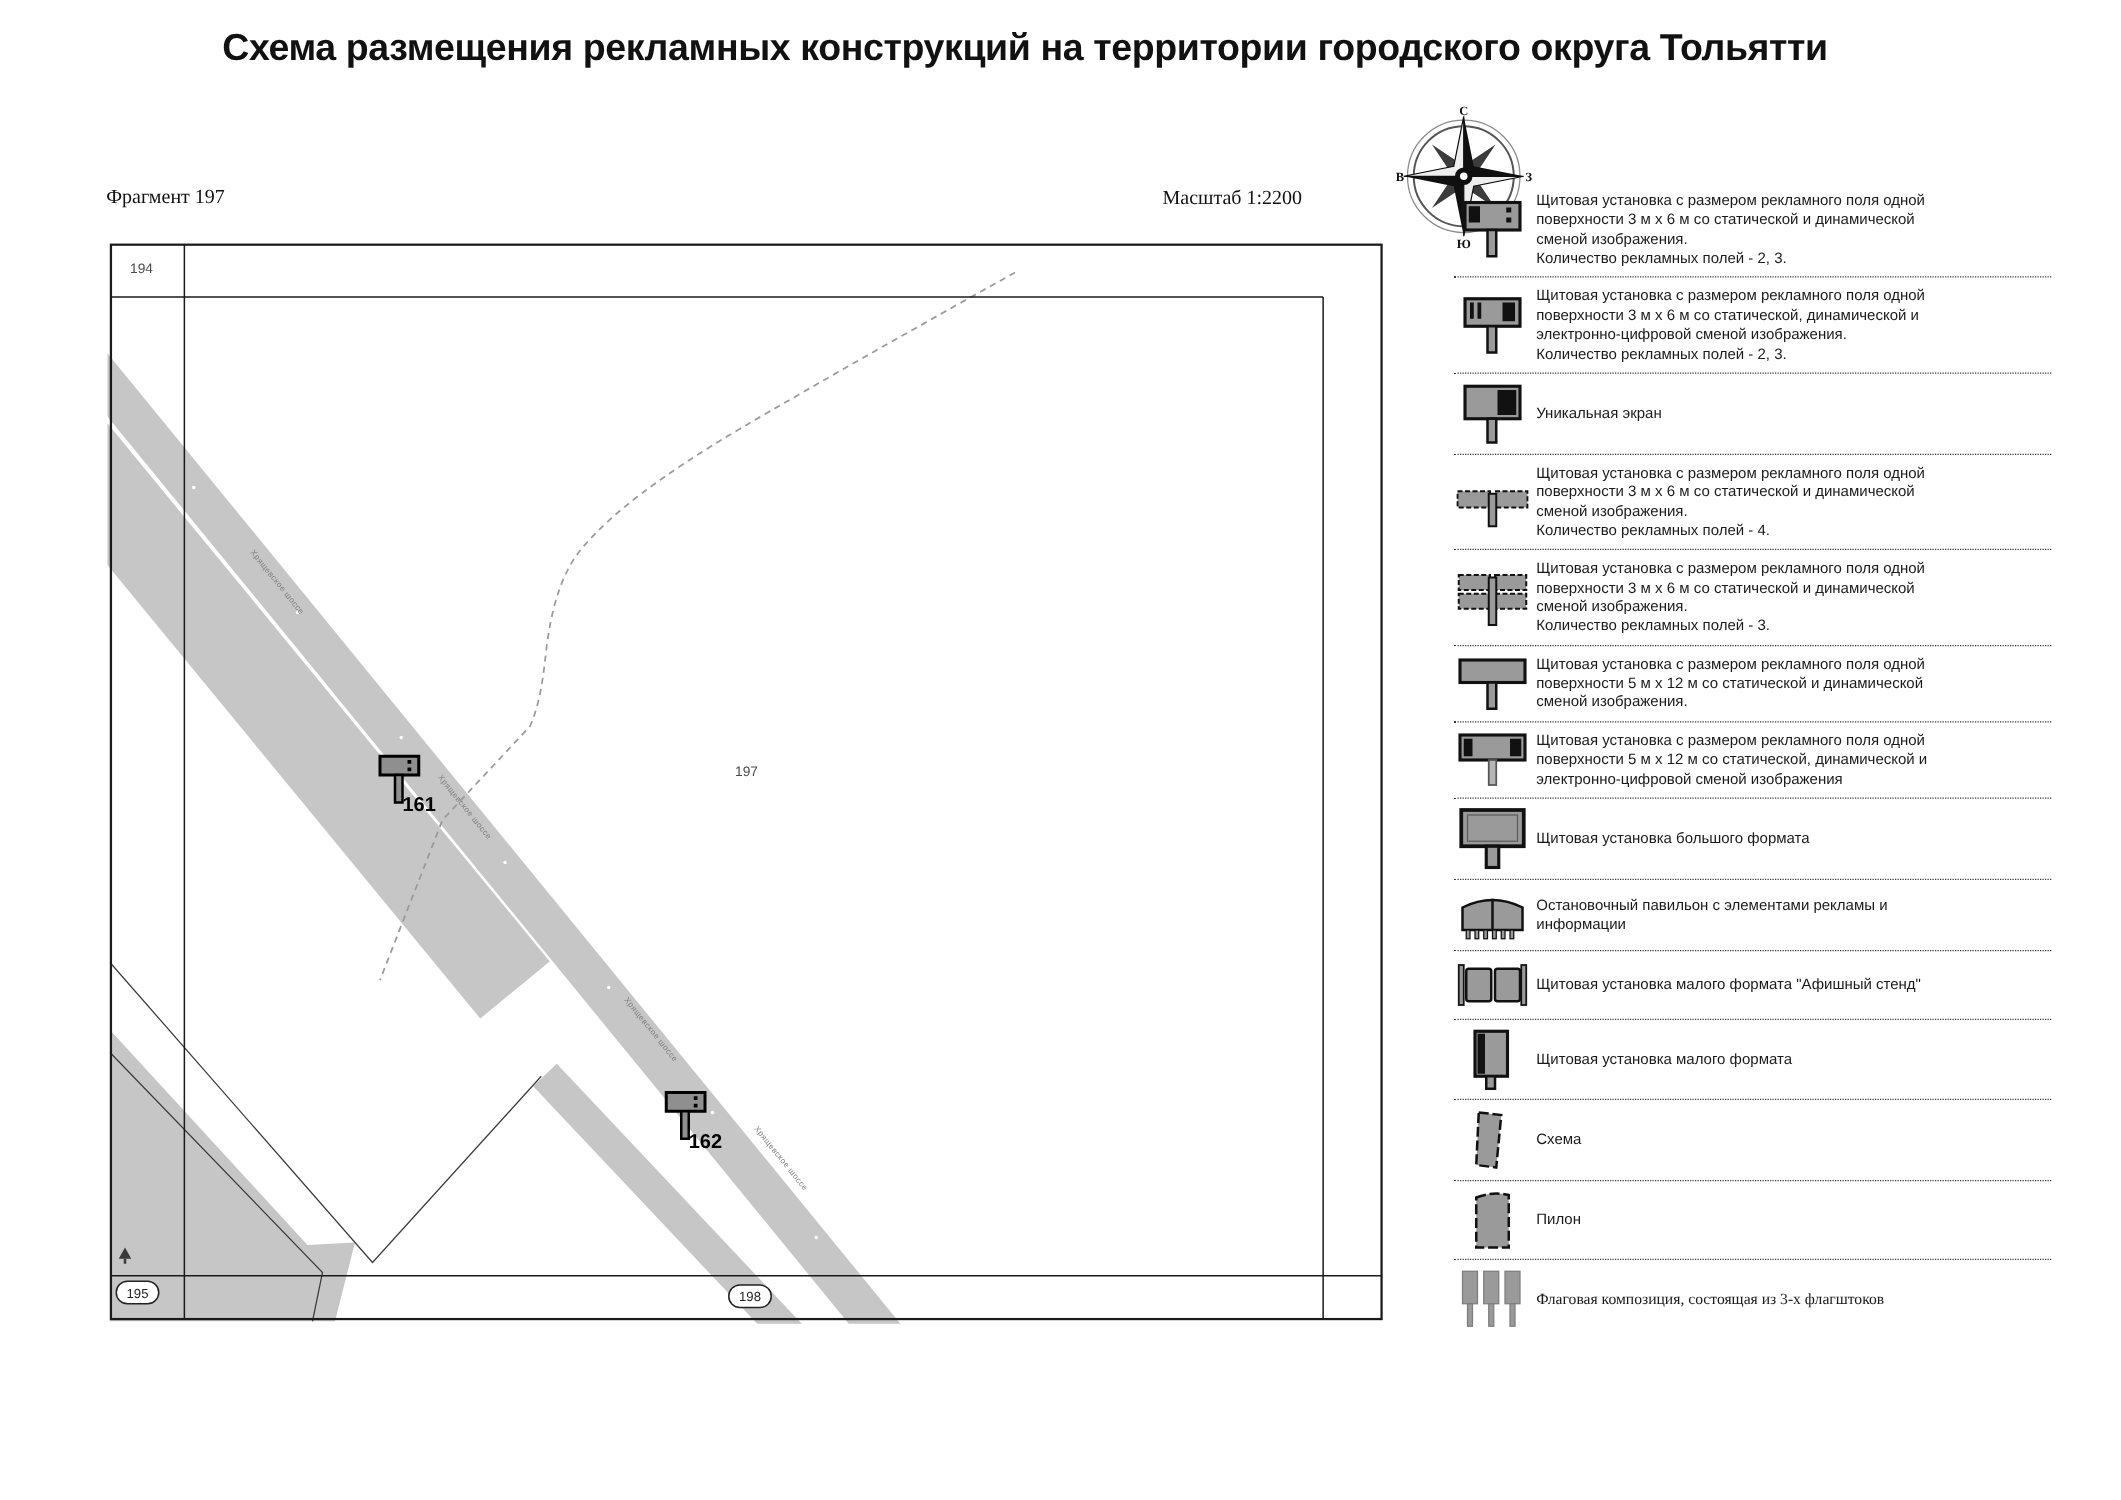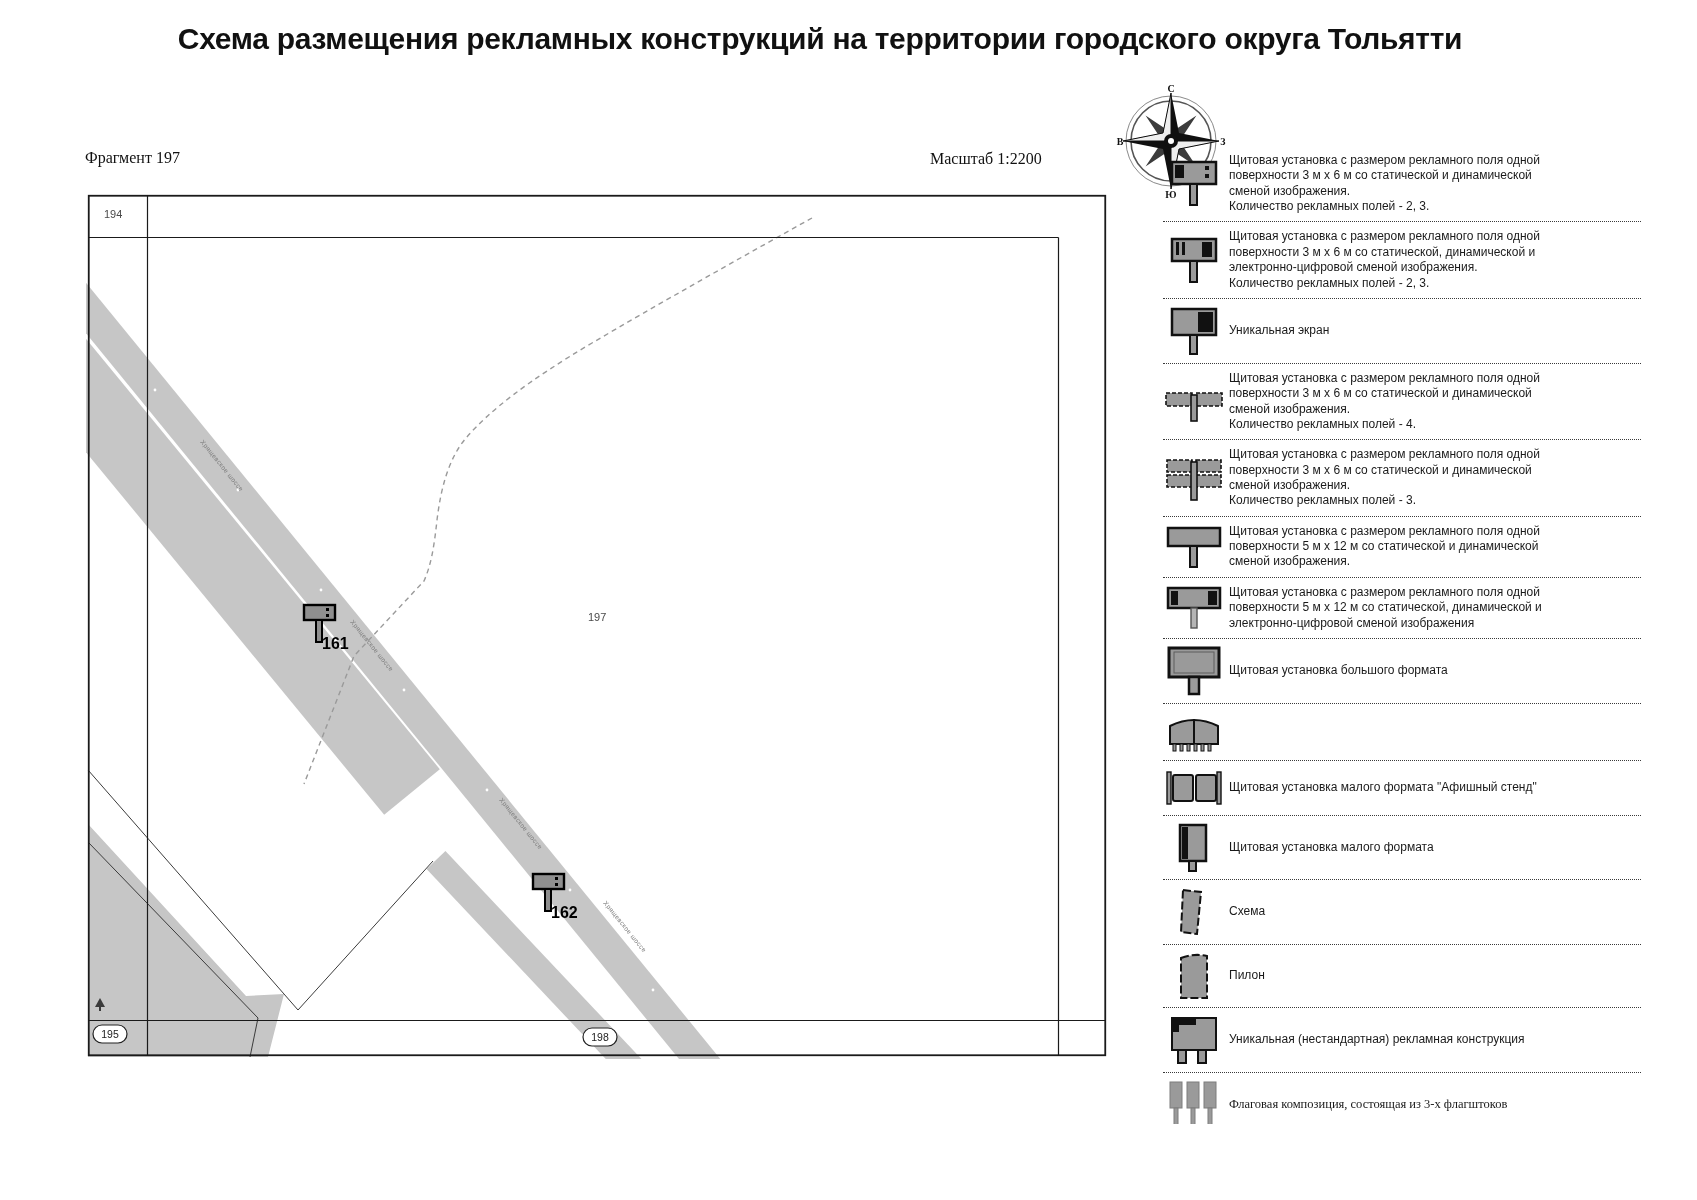--- a/index.html
+++ b/index.html
@@ -251,20 +251,23 @@
         <g class="licon-gray" stroke-width="1">
           <rect x="8" y="33" width="3" height="7"></rect>
               <rect x="15" y="33" width="3" height="7"></rect>
           <rect x="22" y="33" width="3" height="7"></rect>
               <rect x="29" y="33" width="3" height="7"></rect>
           <rect x="36" y="33" width="3" height="7"></rect>
               <rect x="43" y="33" width="3" height="7"></rect>
         </g>
       </svg>
         </div>
+      <div class="legend-text">
+        <div>Остановочный павильон с элементами рекламы и информации</div>
+      </div>
     </div>
 
     <div class="legend-item">
       <div class="legend-icon">
           <svg width="58" height="40" viewBox="0 0 58 40">
         <rect x="2" y="4" width="4" height="32" class="licon-gray" stroke-width="1.4"></rect>
         <rect x="52" y="4" width="4" height="32" class="licon-gray" stroke-width="1.4"></rect>
         <rect x="8" y="7" width="20" height="26" rx="2" class="licon-gray" stroke-width="2"></rect>
         <rect x="31" y="7" width="20" height="26" rx="2" class="licon-gray" stroke-width="2"></rect>
       </svg>
@@ -302,33 +305,20 @@
       <div class="legend-icon">
           <svg width="58" height="48" viewBox="0 0 58 48">
         <path d="M16 6 Q29 1 42 4 L42 46 L16 46 Z" class="licon-gray" stroke-width="2" stroke-dasharray="8 3"></path>
       </svg>
         </div>
       <div class="legend-text">
         <div>Пилон</div>
       </div>
     </div>
 
-    <div class="legend-item">
-      <div class="legend-icon">
-          <svg width="58" height="50" viewBox="0 0 58 50">
-        <rect x="7" y="3" width="44" height="32" class="licon-gray" stroke-width="2"></rect>
-        <path d="M7 3 L31 3 L31 10 L14 10 L14 17 L7 17 Z" fill="#111"></path>
-        <rect x="13" y="35" width="8" height="13" class="licon-gray" stroke-width="2"></rect>
-        <rect x="33" y="35" width="8" height="13" class="licon-gray" stroke-width="2"></rect>
-      </svg>
-        </div>
-      <div class="legend-text">
-        <div>Уникальная (нестандартная) рекламная конструкция</div>
-      </div>
-    </div>
 
     <div class="legend-item" style="border-bottom:none;">
       <div class="legend-icon">
           <svg width="58" height="48" viewBox="0 0 58 48">
         <g fill="#9a9a9a" stroke="#7d7d7d" stroke-width="1">
           <rect x="5" y="2" width="12" height="26"></rect>
               <rect x="22" y="2" width="12" height="26"></rect>
               <rect x="39" y="2" width="12" height="26"></rect>
           <rect x="9" y="28" width="4" height="18"></rect>
               <rect x="26" y="28" width="4" height="18"></rect>

